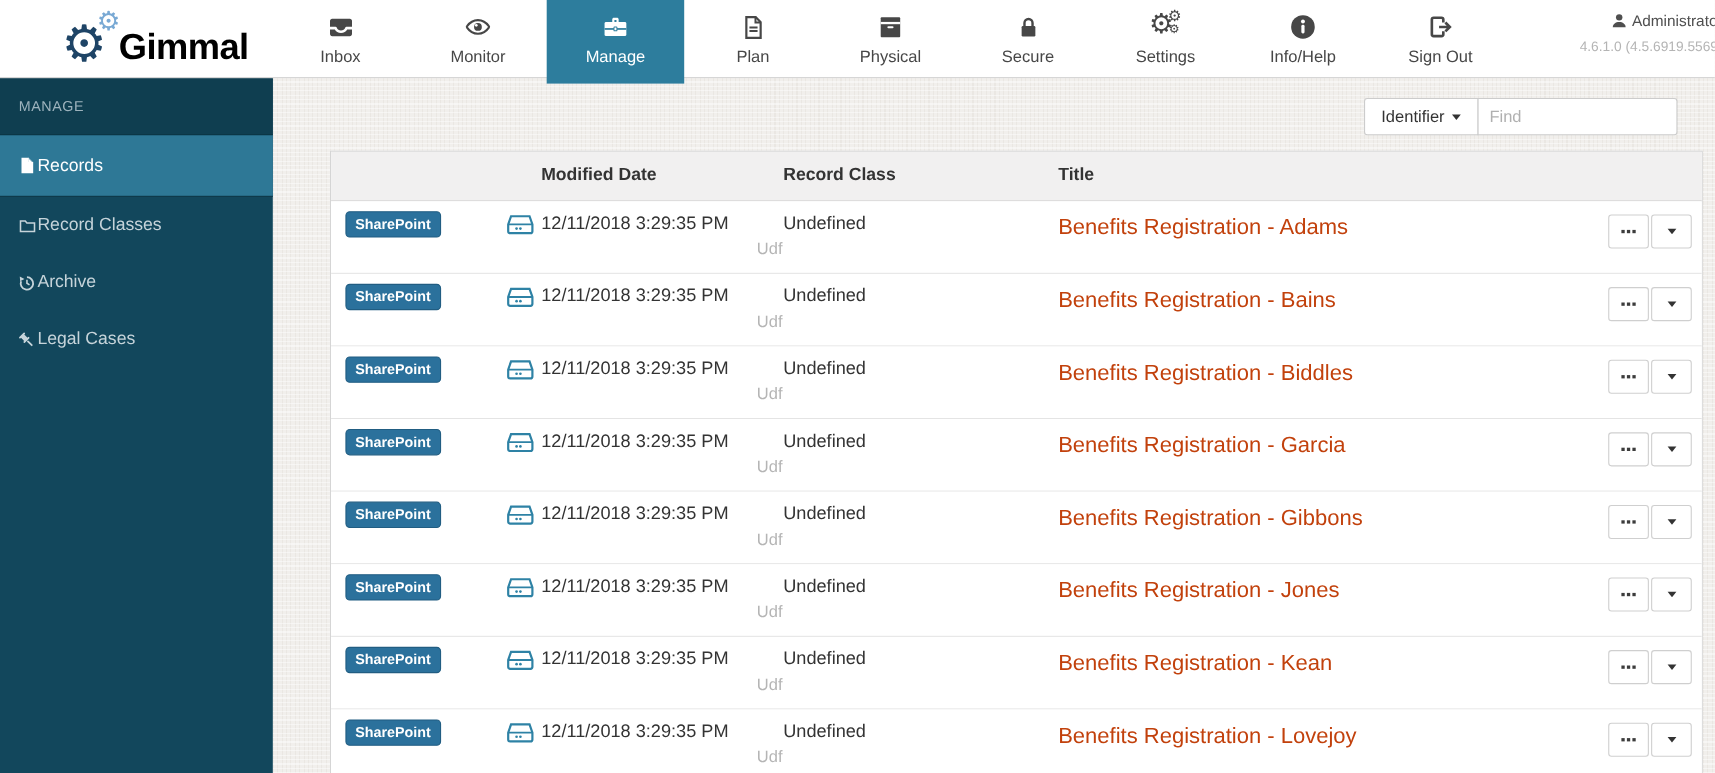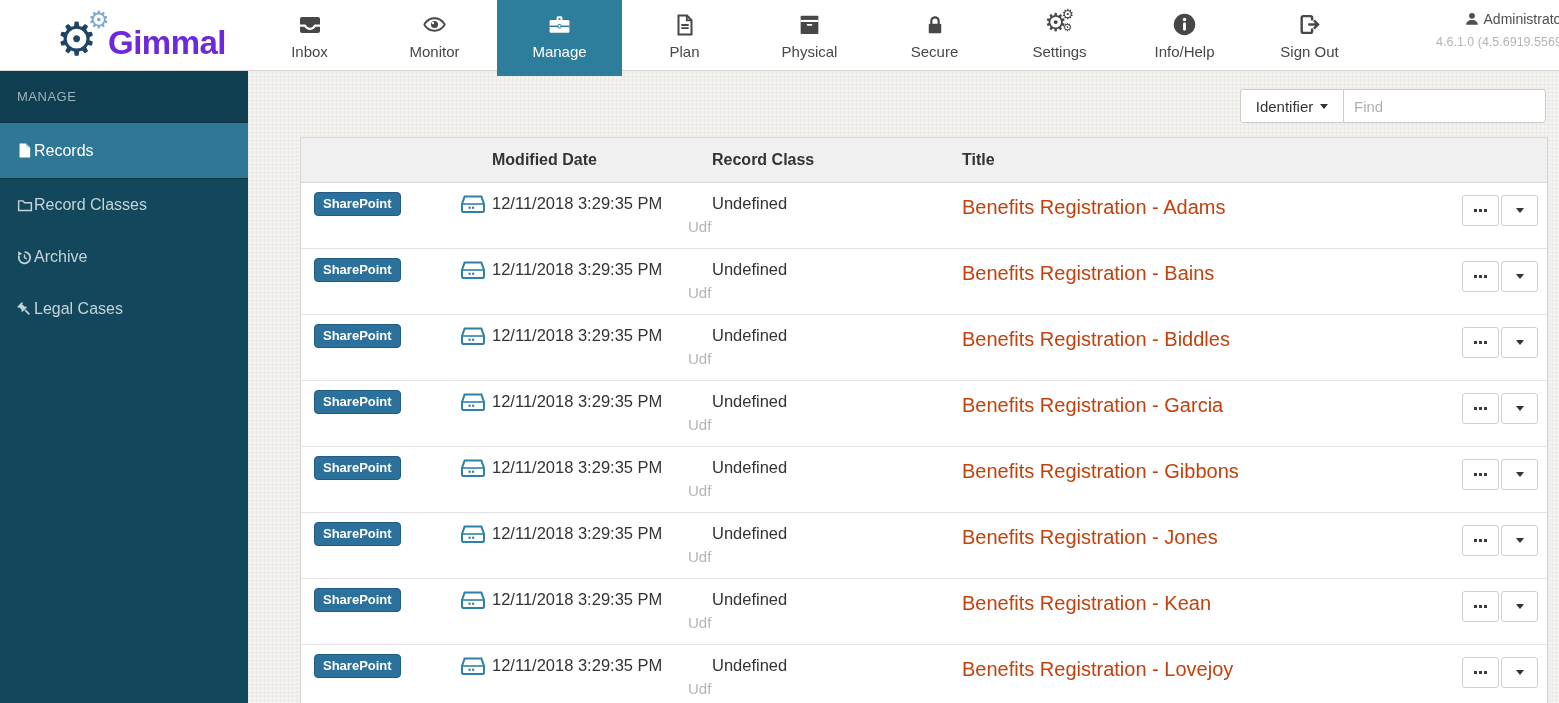--- a/index.html
+++ b/index.html
@@ -13,21 +13,21 @@
       repeating-linear-gradient(90deg, rgba(221,216,209,.35) 0 1px, transparent 1px 4px);
     color:#333;
   }
 
   
   .topbar{position:absolute;left:0;top:0;width:1559px;height:71px;background:#fff;border-bottom:1px solid #d6d6d6;z-index:5;}
   .logo{position:absolute;left:56px;top:8px;display:flex;align-items:flex-end;cursor:pointer;}
   .gear-wrap{position:relative;width:56px;height:56px;}
   .gear-big{position:absolute;left:0;top:8px;font-size:46px;line-height:46px;color:#1e4466;}
   .gear-small{position:absolute;left:32px;top:0;font-size:24px;line-height:24px;color:#79a9d4;}
-  .logo-text{font-size:33px;font-weight:600;color:#6d28d9;letter-spacing:-.5px;margin-left:-4px;margin-bottom:2px;}
+  .logo-text{font-size:33px;font-weight:600;color:#000000;letter-spacing:-.5px;margin-left:-4px;margin-bottom:2px;}
 
   .nav{position:absolute;left:247px;top:0;height:71px;display:flex;}
   .nav-item{width:125px;height:71px;padding-top:11px;display:flex;flex-direction:column;align-items:center;color:#474747;cursor:pointer;}
   .nav-item .icn{height:27px;display:flex;align-items:center;justify-content:center;}
   .nav-item .lbl{margin-top:5px;font-size:15px;}
   .nav-item.active{background:#2d7d9d;color:#fff;height:76px;z-index:6;}
   .gears-wrap{position:relative;width:30px;height:27px;}
   .gears-big{position:absolute;left:0;top:-1px;font-size:25px;line-height:25px;}
   .gears-small{position:absolute;left:17px;top:-4px;font-size:14px;line-height:14px;}
   .gears-small2{position:absolute;left:18px;top:11px;font-size:11px;line-height:11px;}
@@ -38,21 +38,21 @@
 
   
   .sidebar{position:absolute;left:0;top:71px;width:248px;height:632px;background:#12475c;z-index:4;}
   .sidebar-section{height:52px;background:#0f3e50;border-bottom:1px solid #0c3544;color:#9db3bd;font-size:13px;letter-spacing:.5px;display:flex;align-items:center;padding-left:17px;}
   .side-item{height:52px;display:flex;align-items:center;padding-left:15px;color:#c6d4da;font-size:16px;cursor:pointer;}
   .side-item .sicn{width:19px;display:flex;justify-content:center;}
   .side-item.selected{background:#2e7896;color:#fff;height:56px;border-bottom:1px solid #0c3544;}
 
   
   .filter-btn{position:absolute;left:1240px;top:89px;width:104px;height:34px;background:#fff;border:1px solid #ccc;border-radius:3px 0 0 3px;font-size:15px;color:#333;display:flex;align-items:center;justify-content:center;gap:7px;cursor:pointer;font-family:inherit;z-index:3;text-align:center;}
-  .find-input{position:absolute;left:1343px;top:89px;width:203px;height:34px;border:1px solid #ccc;border-radius:0 3px 3px 0;font-size:15px;padding:0 10px;color:#333;font-family:inherit;z-index:2;}
+  .find-input{position:absolute;left:1343px;top:89px;width:182px;height:34px;border:1px solid #ccc;border-radius:0 3px 3px 0;font-size:15px;padding:0 10px;color:#333;font-family:inherit;z-index:2;}
   .find-input::placeholder{color:#b0b0b0;}
 
   
   .panel{position:absolute;left:300px;top:137px;width:1248px;height:600px;background:#fff;border:1px solid #d5d5d5;z-index:2;}
   .thead{position:relative;height:45px;background:#f1f0f0;border-bottom:1px solid #d9d9d9;}
   .th{position:absolute;top:13px;font-size:16px;font-weight:bold;color:#333;}
   .th-md{left:191px;} .th-rc{left:411px;} .th-ti{left:661px;}
 
   .row{position:relative;height:66px;border-bottom:1px solid #e4e4e4;background:#fff;}
   .badge{position:absolute;left:13px;top:9px;background:#2b719c;border:1px solid #215d82;color:#fff;font-size:13px;font-weight:bold;padding:3px 8px 4px;border-radius:4px;}

